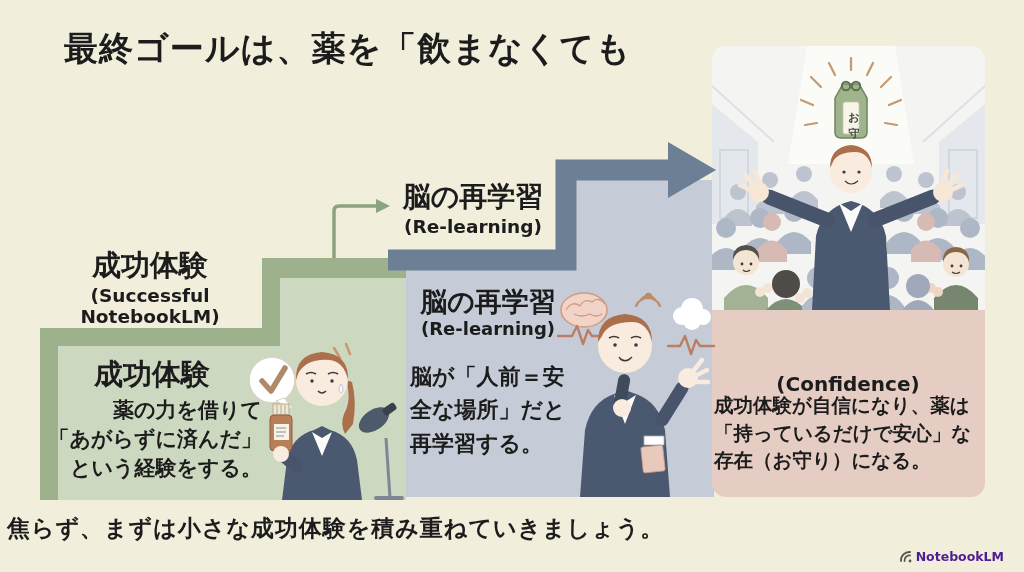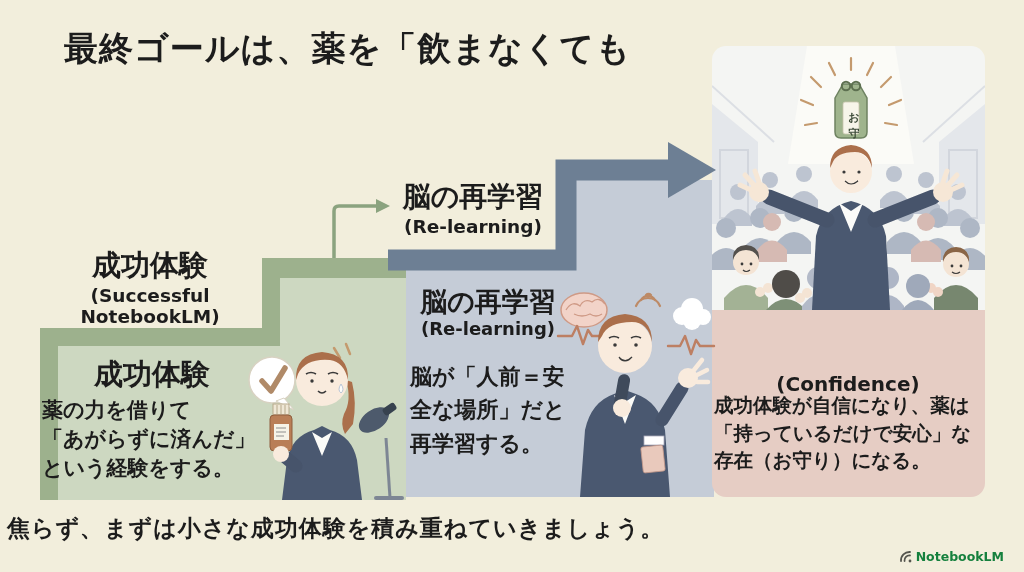--- a/index.html
+++ b/index.html
@@ -17,21 +17,21 @@
   svg{display:block;}
   .jp{color:var(--title-text);}
   .title{left:52px;top:26px;width:640px;font-size:34px;line-height:1.32;font-weight:800;letter-spacing:1px;margin-left:12px;}
   .hdr{text-align:center;font-weight:800;}
   .hdr .h-main{font-size:29px;line-height:1.1;}
   .hdr .h-sub{font-size:18.5px;margin-top:3px;font-weight:700;}
   .boxtitle{text-align:center;font-weight:800;font-size:29px;}
   .boxsub{text-align:center;font-weight:700;font-size:18px;}
   .body-text{font-weight:700;font-size:21px;line-height:1.38;}
   .caption{left:7px;top:513px;width:1024px;text-align:left;font-size:23px;font-weight:800;letter-spacing:1px;}
-  .watermark{right:20px;top:549px;display:flex;align-items:center;gap:4px;color:#15803d;font-size:12.5px;font-weight:700;}
+  .watermark{right:20px;top:549px;display:flex;align-items:center;gap:4px;color:#4c1d95;font-size:12.5px;font-weight:700;}
   .panel{left:712px;top:46px;width:273px;height:451px;border-radius:14px;overflow:hidden;}
   .panel-scene{width:273px;height:264px;background:var(--illustration-bg);}
   .panel-pink{width:273px;height:187px;background:var(--step3-fill);}
   .charm-label{left:845px;top:104px;width:16px;height:34px;writing-mode:vertical-rl;font-size:11px;font-weight:700;line-height:16px;letter-spacing:1px;color:#3c4a38;}
 </style>
 </head>
 <body>
 
 <div class="stage">
 
@@ -301,21 +301,21 @@
 
   <div class="abs title jp">
     <div>最終ゴールは、薬を「飲まなくても</div>
   </div>
 
   <div class="abs hdr jp" style="left:30px;top:250px;width:240px">
     <div class="h-main">成功体験</div>
     <div class="h-sub">(Successful NotebookLM)</div>
   </div>
   <div class="abs boxtitle jp" style="left:52px;top:355px;width:200px">成功体験</div>
-  <div class="abs body-text jp" style="left:42px;top:396px;width:220px;text-align:left">
+  <div class="abs body-text jp" style="left:42px;top:396px;width:220px;text-align:right">
     <div>薬の力を借りて</div>
     <div>「あがらずに済んだ」</div>
     <div>という経験をする。</div>
   </div>
 
   <div class="abs hdr jp" style="left:383px;top:182px;width:180px">
     <div class="h-main" style="font-size:28px">脳の再学習</div>
     <div class="h-sub">(Re-learning)</div>
   </div>
   <div class="abs boxtitle jp" style="left:398px;top:284px;width:180px;font-size:27px">脳の再学習</div>

